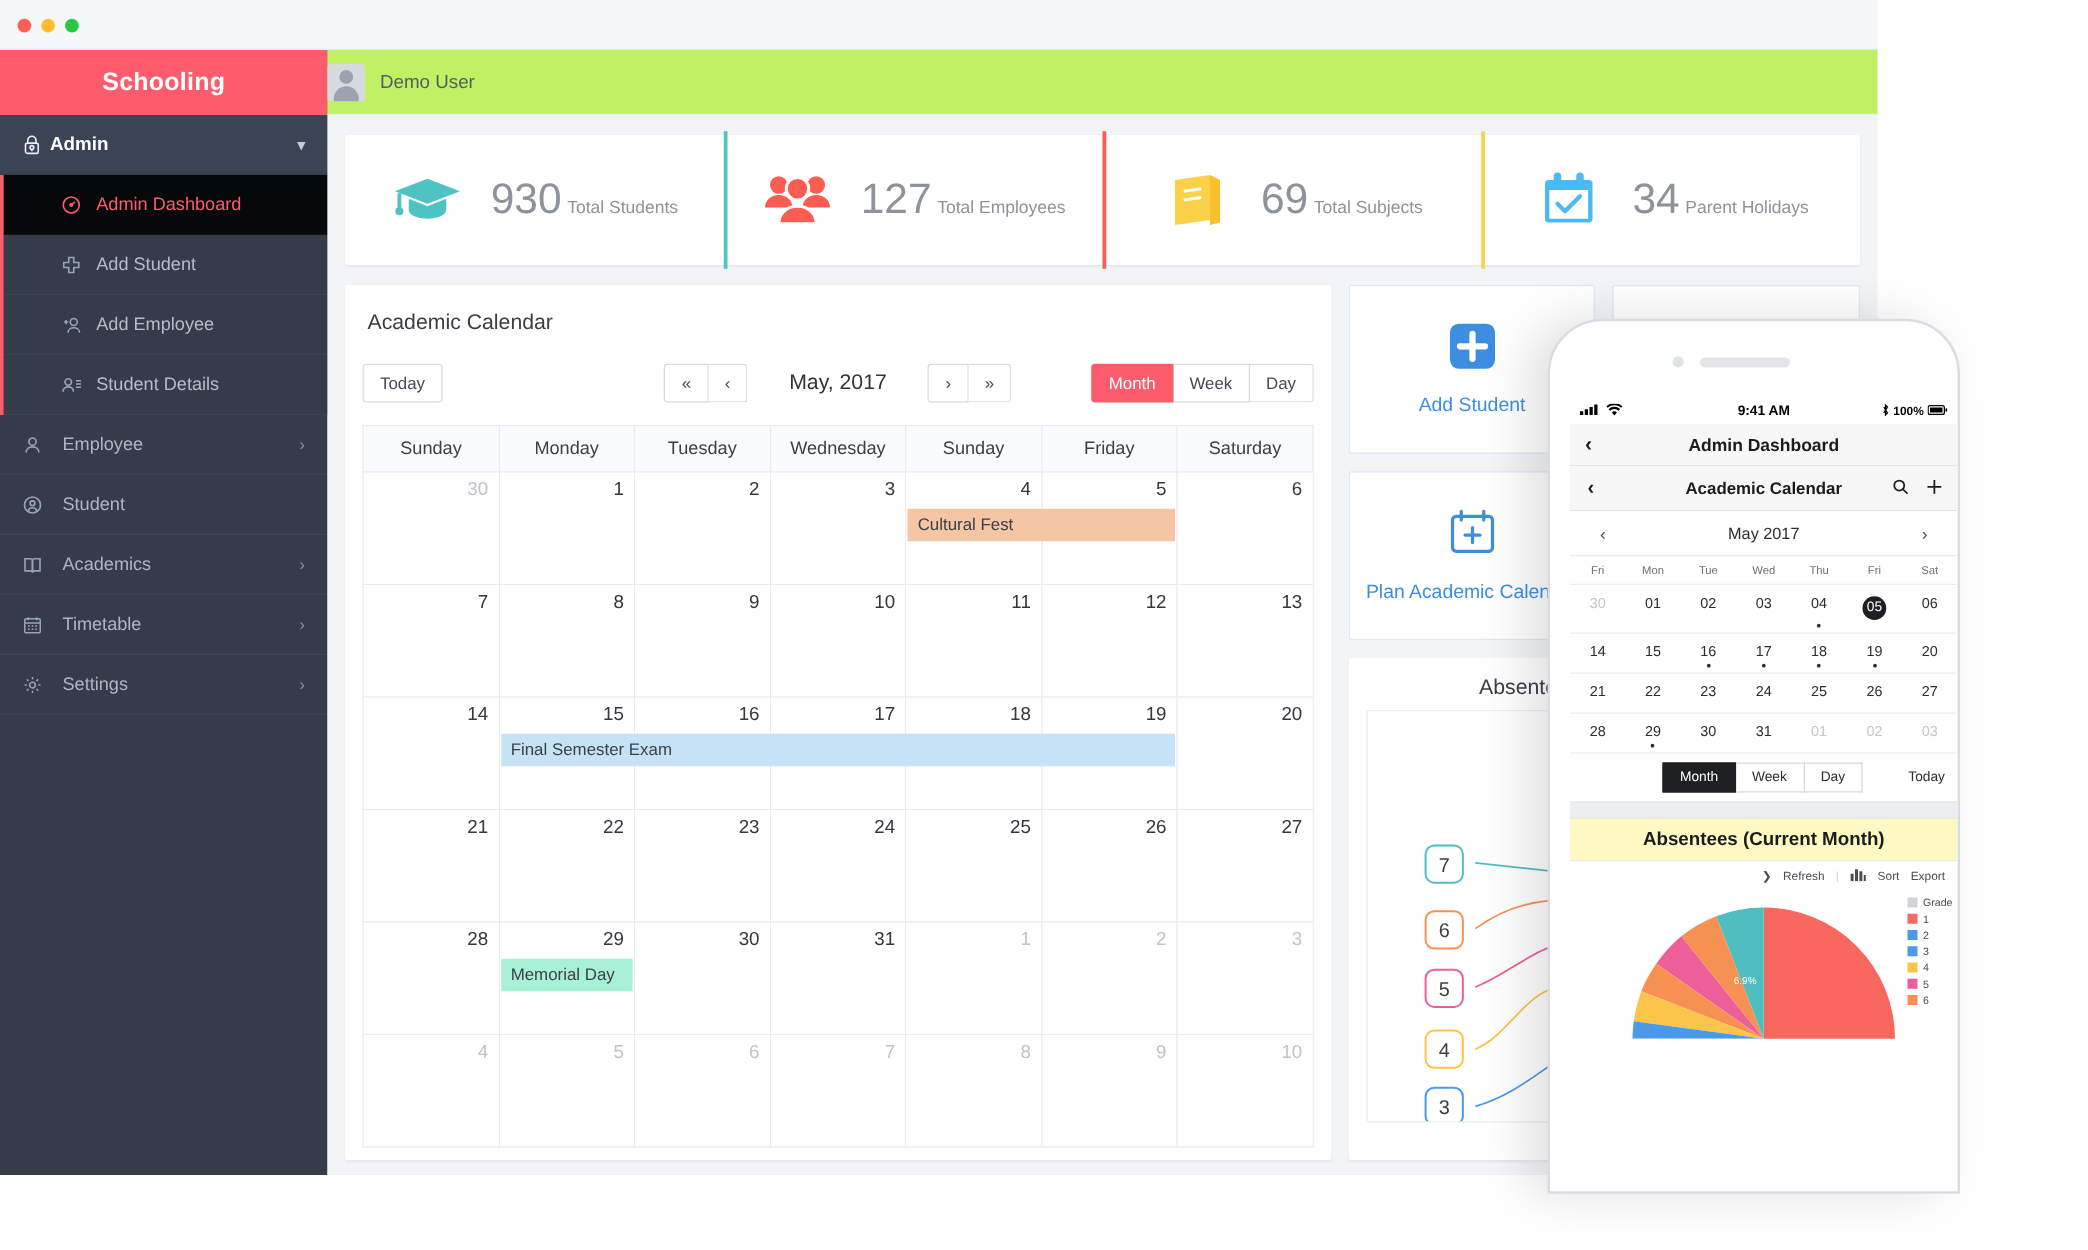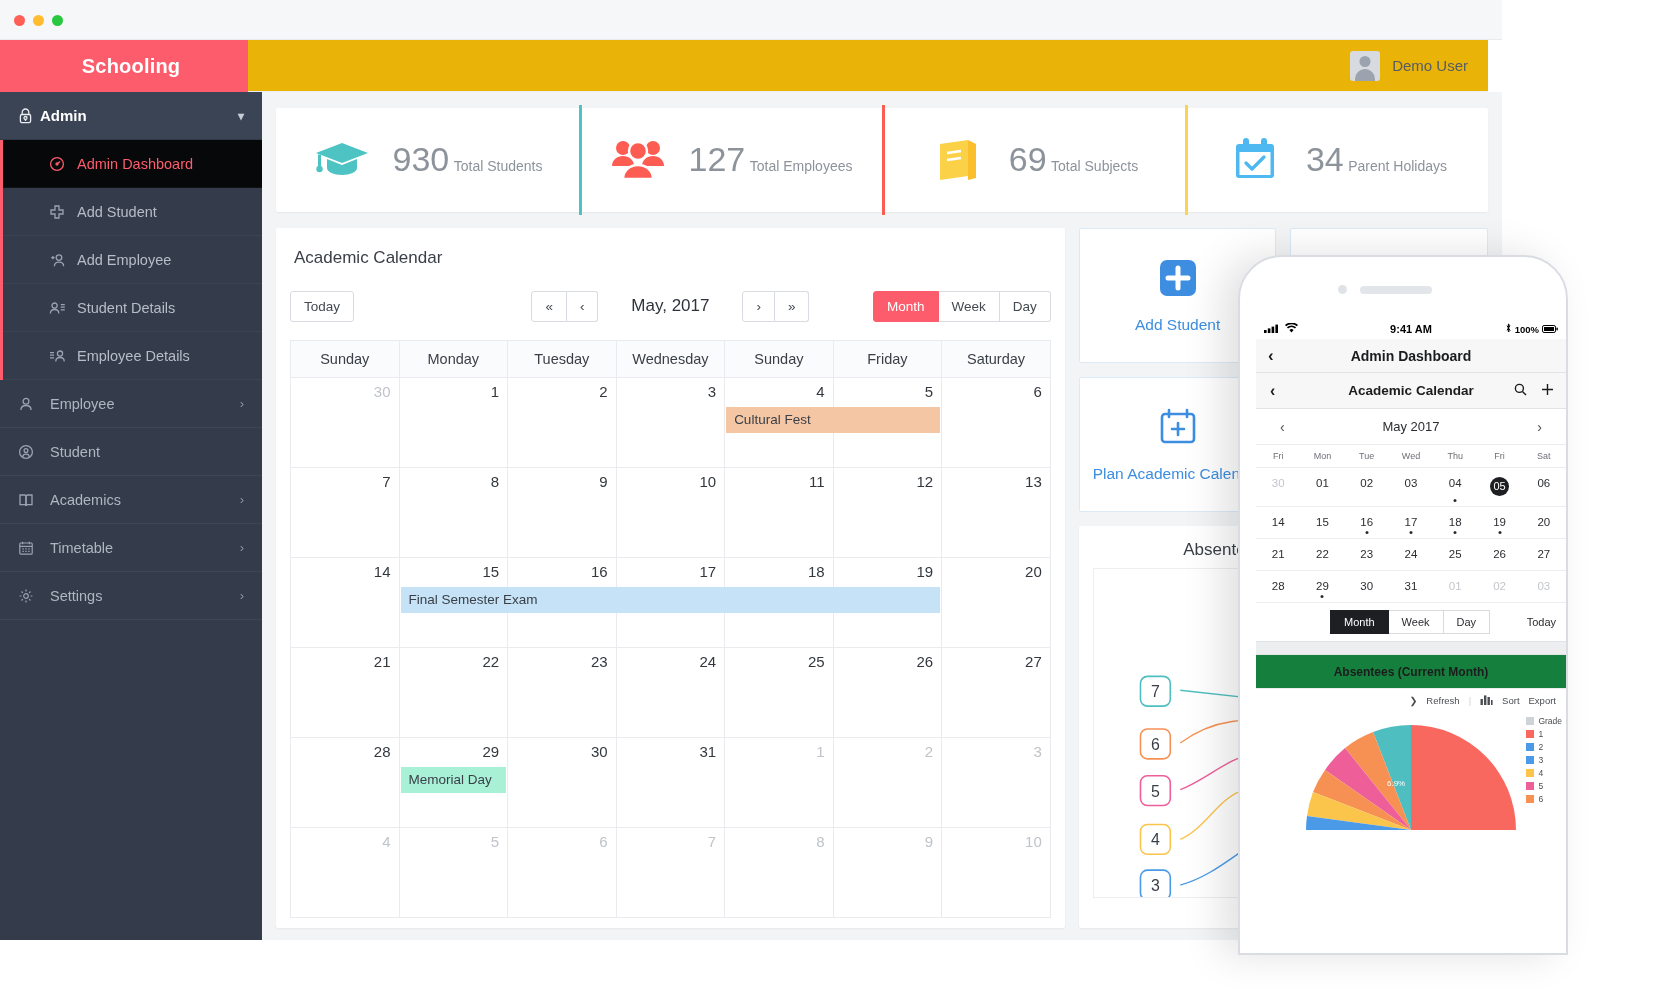--- a/index.html
+++ b/index.html
@@ -49,23 +49,23 @@
     height:48px; display:flex; align-items:center; padding:0 18px;
     color:#aeb6c2; font-size:14.5px; border-bottom:1px solid rgba(255,255,255,.05);
     position:relative;
   }
   .side-main .ic{ width:32px; display:flex; align-items:center; color:#9aa3b1; }
   .side-main .ar{ position:absolute; right:18px; font-size:13px; color:#8b93a1; }
   .sub-wrap{ border-left:3px solid #fc5c6c; }
 
   
   .topbar{
-    position:absolute; left:248px; top:40px; width:1240px; height:52px;
-    background:#eab308; border-bottom:1px solid #eceef1;
-    display:flex; align-items:center; justify-content:flex-end; padding-right:20px;
+    position:absolute; left:262px; top:40px; width:1240px; height:52px;
+    background:#bef264; border-bottom:1px solid #eceef1;
+    display:flex; align-items:center; justify-content:flex-start; padding-right:20px;
   }
   .user{ display:flex; align-items:center; gap:12px; }
   .avatar{ width:30px; height:30px; background:#d7dbe0; border-radius:3px; position:relative; overflow:hidden;}
   .avatar::before{content:"";position:absolute;left:50%;top:5px;width:11px;height:11px;border-radius:50%;background:#9aa3ae;transform:translateX(-50%);}
   .avatar::after{content:"";position:absolute;left:50%;top:18px;width:20px;height:13px;border-radius:10px 10px 0 0;background:#9aa3ae;transform:translateX(-50%);}
   .uname{ font-size:15px; color:#555c66; }
 
   
   .content{
     position:absolute; left:262px; top:92px; width:1240px; height:848px;
@@ -200,21 +200,21 @@
   }
   .ph-seg{ display:flex; padding:7px 0 7px 74px; align-items:center; position:relative; background:#fff;}
   .ph-seg .sb{
     font-size:11px; padding:5px 13px; border:1px solid #d8dadd; border-left-width:0; color:#2b2d31; background:#fff;
   }
   .ph-seg .sb:first-child{ border-left-width:1px; background:#1d1f22; color:#fff; border-color:#1d1f22;}
   .ph-seg .today{ position:absolute; right:10px; font-size:11px; color:#2b2d31; }
   .ph-gap{ height:14px; background:#eceef0; border-top:1px solid #e2e3e5; border-bottom:1px solid #e2e3e5;}
   .ph-chart-title{
     height:34px; display:flex; align-items:center; justify-content:center;
-    font-size:12px; font-weight:700; color:#1b1c1e; background:#15803d; border-bottom:1px solid #ededef;
+    font-size:15px; font-weight:700; color:#1b1c1e; background:#fef9c3; border-bottom:1px solid #ededef;
   }
   .ph-chart-tools{
     display:flex; align-items:center; justify-content:flex-end; gap:9px;
     padding:5px 10px 3px 0; font-size:9.5px; color:#4a4d52;
   }
   .ph-chart-tools .sep{ color:#cfd2d6; }
   .ph-pie-wrap{ position:relative; height:120px; }
   .ph-legend{
     position:absolute; right:4px; top:6px; font-size:8.5px; color:#4a4d52;
   }
@@ -284,30 +284,20 @@
       </div>
       <div class="side-item">
         <span class="ic">
           <svg width="17" height="16" viewBox="0 0 17 16" fill="none" stroke="currentColor" stroke-width="1.3">
             <circle cx="5.6" cy="5.6" r="2.6"></circle>
               <path d="M1.4 13.4c0-2.5 1.9-3.9 4.2-3.9s4.2 1.4 4.2 3.9"></path>
             <path d="M11.8 4.6h4M11.8 7.2h4M11.8 9.8h4"></path>
           </svg>
         </span>
         <span>Student Details</span>
-      </div>
-      <div class="side-item">
-        <span class="ic">
-          <svg width="17" height="16" viewBox="0 0 17 16" fill="none" stroke="currentColor" stroke-width="1.3">
-            <circle cx="11" cy="5.6" r="2.6"></circle>
-              <path d="M6.8 13.4c0-2.5 1.9-3.9 4.2-3.9s4.2 1.4 4.2 3.9"></path>
-            <path d="M1 4.6h4M1 7.2h4M1 9.8h4"></path>
-          </svg>
-        </span>
-        <span>Employee Details</span>
       </div>
     </div>
 
     <div class="side-main">
       <span class="ic">
         <svg width="16" height="16" viewBox="0 0 16 16" fill="none" stroke="currentColor" stroke-width="1.3">
           <circle cx="8" cy="5.3" r="2.9"></circle>
             <path d="M2.9 14c0-2.9 2.3-4.5 5.1-4.5s5.1 1.6 5.1 4.5"></path>
         </svg>
       </span>

